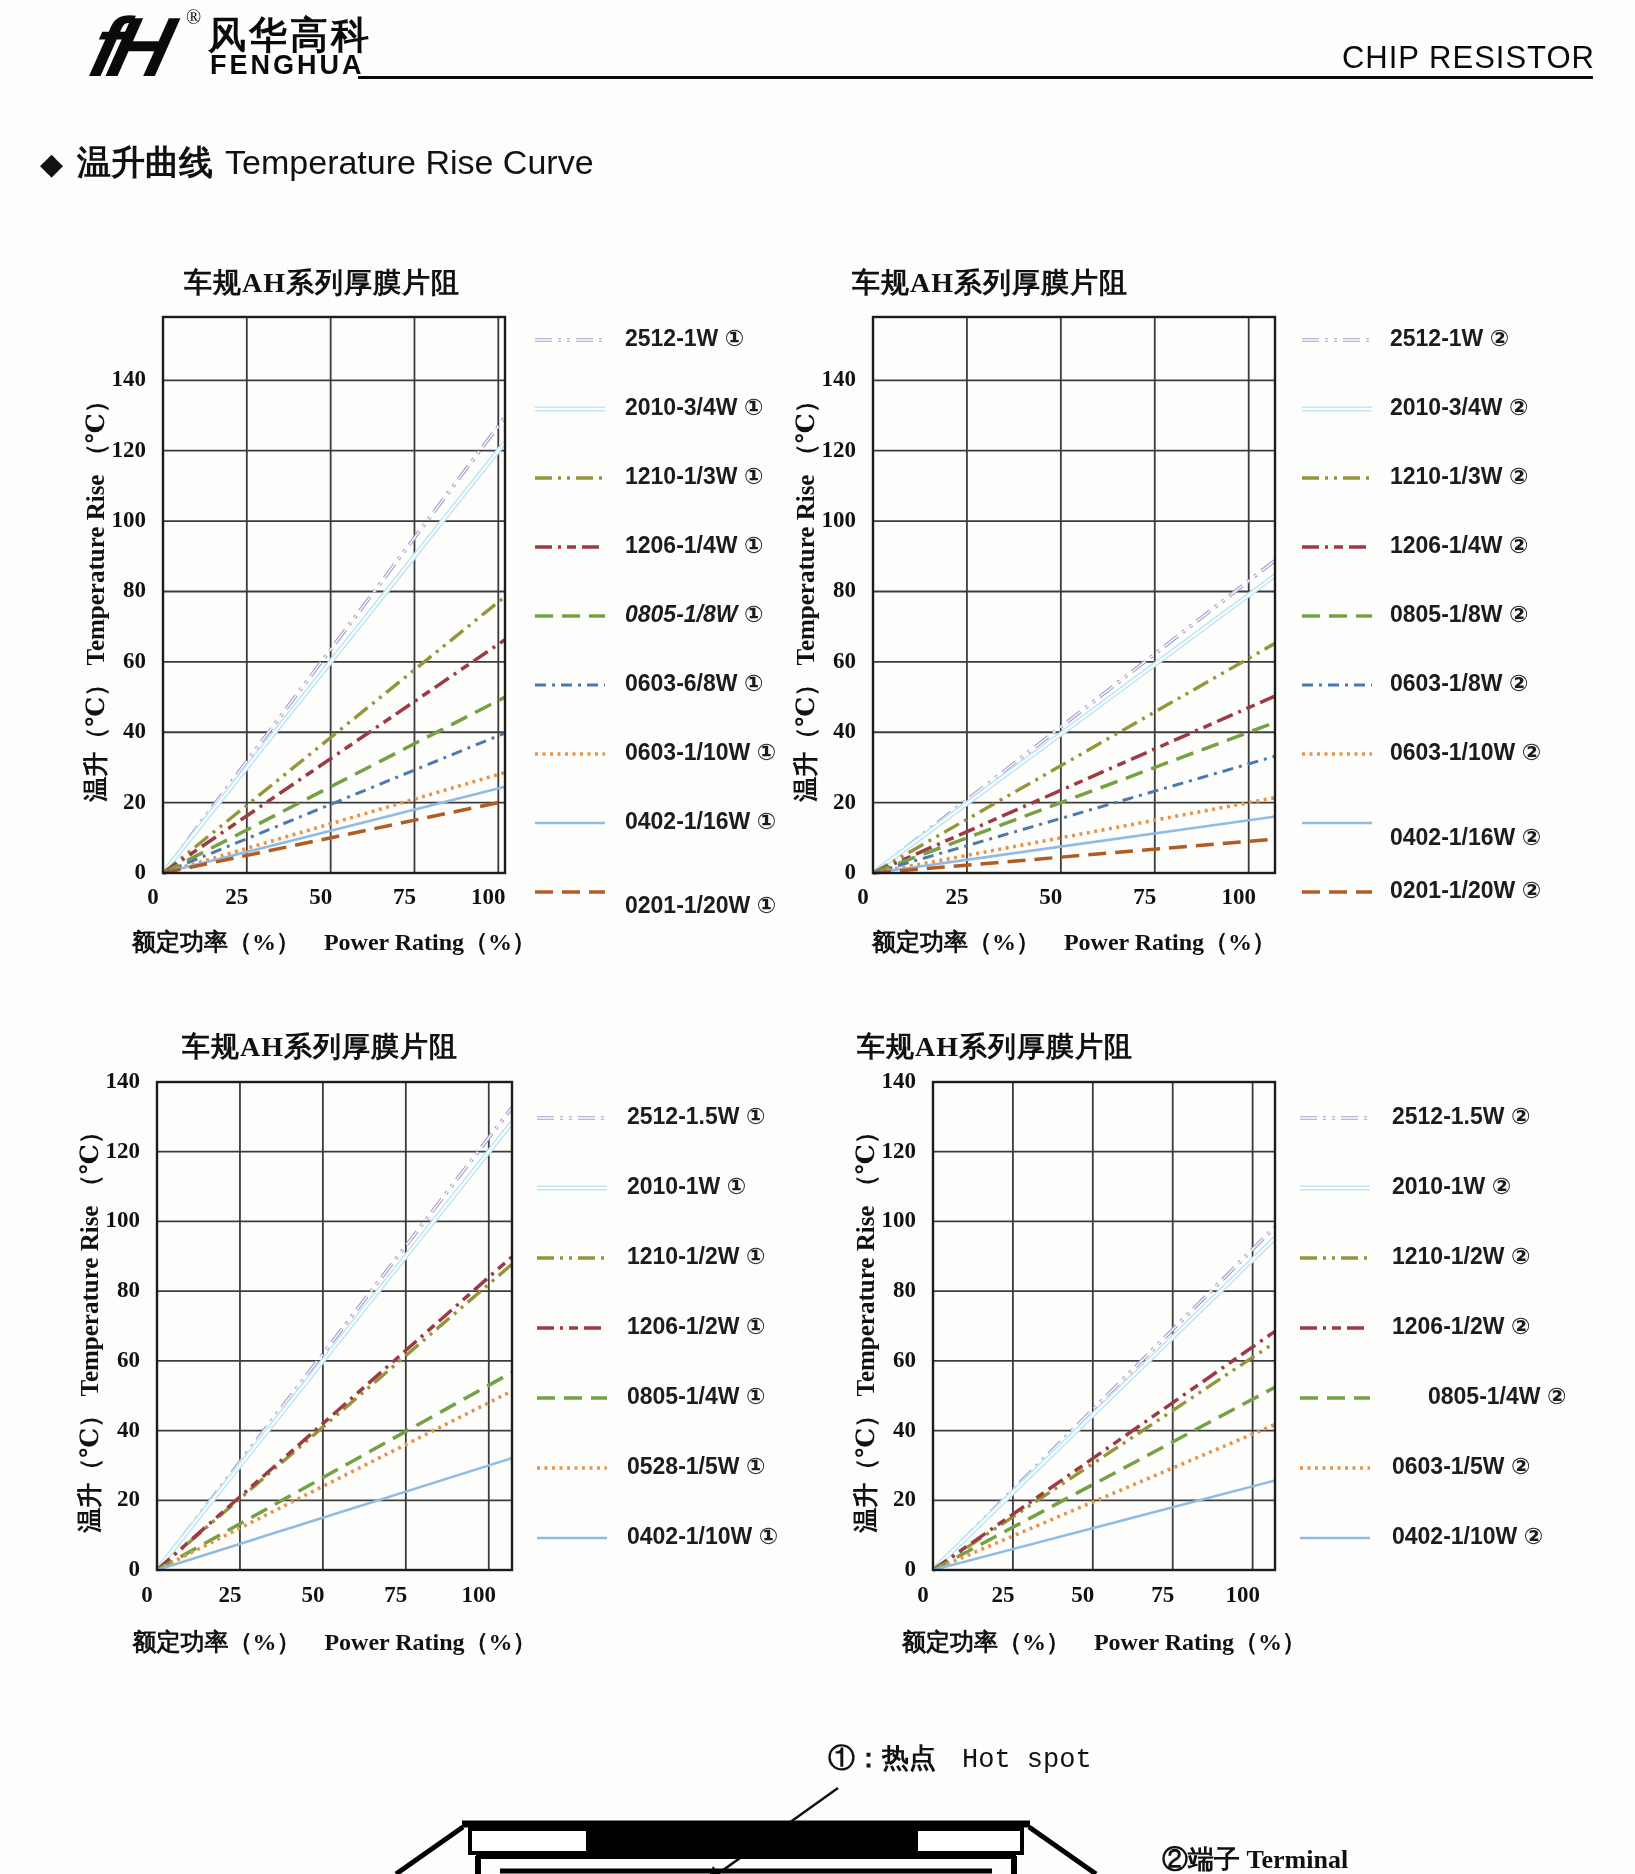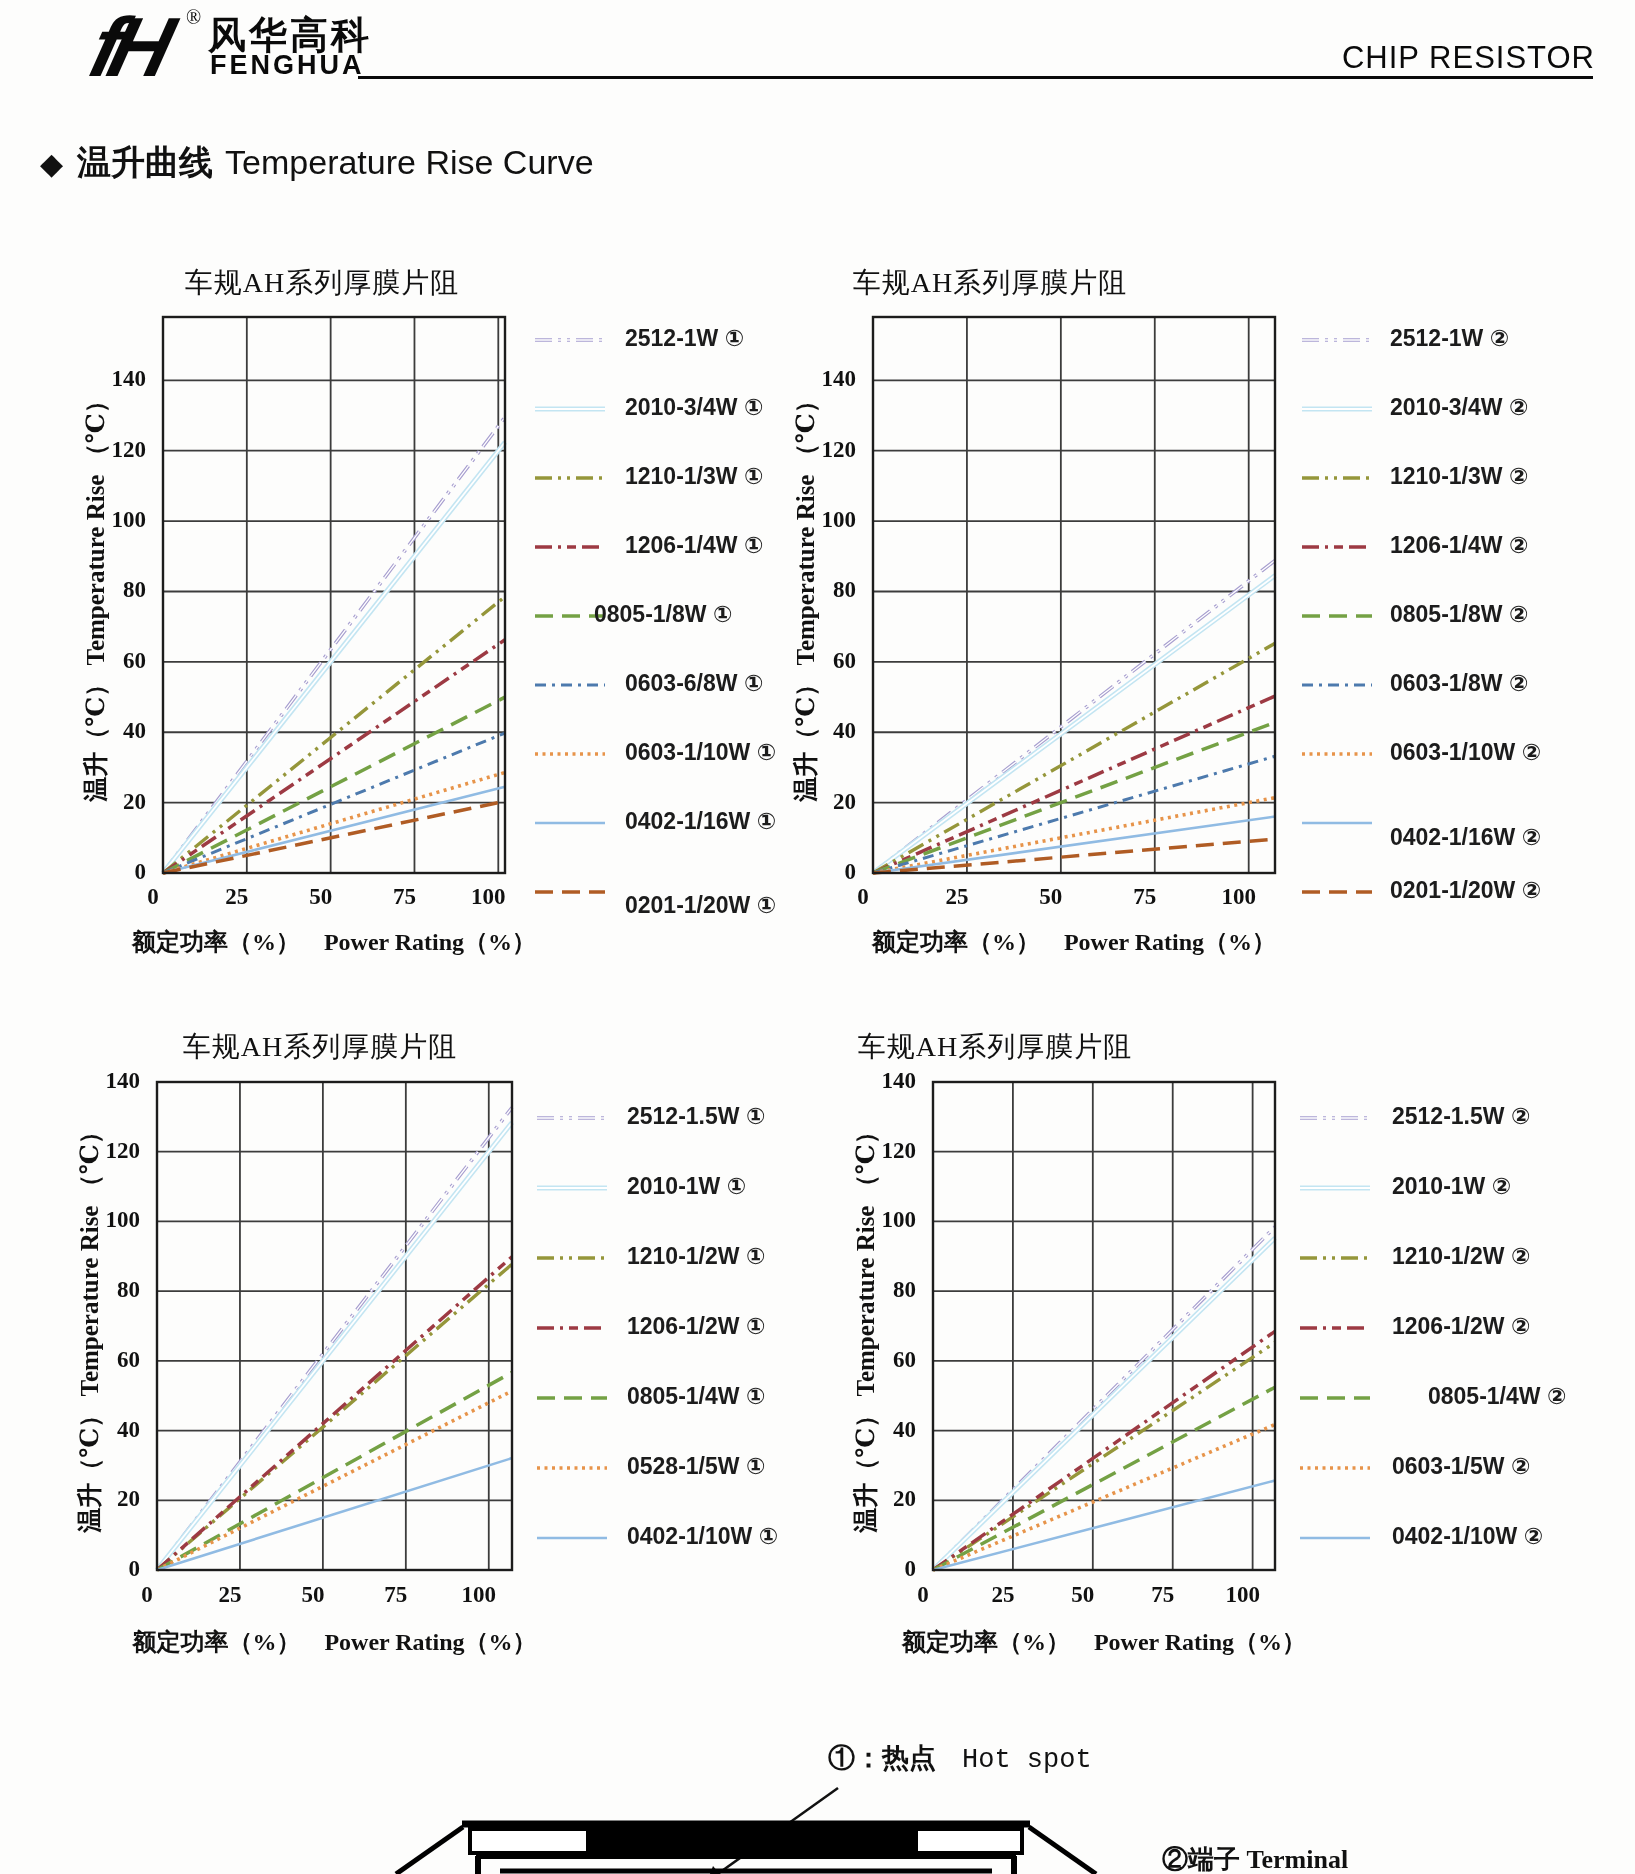--- a/index.html
+++ b/index.html
@@ -11,21 +11,21 @@
            font-weight:900;font-size:38px;letter-spacing:3px;color:#0a0a0a;}
   #logo-en{left:210px;top:50px;font-family:"Liberation Sans","DejaVu Sans",sans-serif;
            font-weight:700;font-size:27px;letter-spacing:3px;color:#0a0a0a;}
   #reg-mark{left:186px;top:6px;font-size:20px;color:#0a0a0a;}
   #doc-type{right:40px;top:40px;font-family:"Liberation Sans","DejaVu Sans",sans-serif;
             font-size:31px;letter-spacing:1px;color:#0a0a0a;}
   #section-title{left:40px;top:140px;font-size:34px;}
   #section-title .bullet{font-size:30px;margin-right:14px;}
   #section-title .cn{font-family:"Liberation Sans","DejaVu Sans",sans-serif;font-weight:800;}
   #section-title .en{font-family:"Liberation Sans","DejaVu Sans",sans-serif;font-weight:400;margin-left:12px;}
-  .chart-title{font-weight:400;font-size:28px;letter-spacing:1px;transform:translateX(-50%);white-space:nowrap;}
+  .chart-title{font-weight:700;font-size:28px;letter-spacing:1px;transform:translateX(-50%);white-space:nowrap;}
   .y-axis-title{font-weight:700;font-size:25px;white-space:nowrap;transform:translate(-50%,-50%) rotate(-90deg);}
   .y-tick{width:80px;text-align:right;font-weight:700;font-size:23px;}
   .x-tick{width:70px;text-align:center;font-weight:700;font-size:23px;transform:translateX(-50%);}
   .x-axis-title{font-weight:700;font-size:24px;white-space:nowrap;transform:translateX(-50%);}
   .legend-label{font-family:"Liberation Sans","DejaVu Sans",sans-serif;font-weight:600;
                 font-size:23px;white-space:nowrap;color:#1c1c1c;}
   #hotspot-note{left:828px;top:1740px;font-size:27px;white-space:nowrap;}
   #hotspot-note .b{font-weight:700;}
   #hotspot-note .en{margin-left:26px;font-family:Liberation Mono, monospace;}
   #terminal-note{left:1162px;top:1842px;font-size:26px;font-weight:700;white-space:nowrap;}
@@ -123,21 +123,21 @@
         <svg width="74" height="30" viewBox="0 0 74 30" style="position: absolute; left: 0px; top: 0px;">
           <line x1="2" y1="15" x2="72" y2="15" stroke="#9d3a43" stroke-width="3.5" stroke-dasharray="17 6 3 6 9 6"></line>
         </svg>
       </div>
       <div class="abs legend-label" style="left: 625px; top: 532px;">1206-1/4W ①</div>
       <div class="abs" style="left: 533px; top: 601px;">
         <svg width="74" height="30" viewBox="0 0 74 30" style="position: absolute; left: 0px; top: 0px;">
           <line x1="2" y1="15" x2="72" y2="15" stroke="#74a144" stroke-width="3.5" stroke-dasharray="18 9"></line>
         </svg>
       </div>
-      <div class="abs legend-label" style="left: 594px; top: 601px;">0805-1/8W ①</div>
+      <div class="abs legend-label" style="left: 625px; top: 601px; font-style: italic;">0805-1/8W ①</div>
       <div class="abs" style="left: 533px; top: 670px;">
         <svg width="74" height="30" viewBox="0 0 74 30" style="position: absolute; left: 0px; top: 0px;">
           <line x1="2" y1="15" x2="72" y2="15" stroke="#4d7aad" stroke-width="3" stroke-dasharray="11 6 3 6"></line>
         </svg>
       </div>
       <div class="abs legend-label" style="left: 625px; top: 670px;">0603-6/8W ①</div>
       <div class="abs" style="left: 533px; top: 739px;">
         <svg width="74" height="30" viewBox="0 0 74 30" style="position: absolute; left: 0px; top: 0px;">
           <line x1="2" y1="15" x2="72" y2="15" stroke="#e7944a" stroke-width="3.6" stroke-dasharray="3 4.5"></line>
         </svg>

